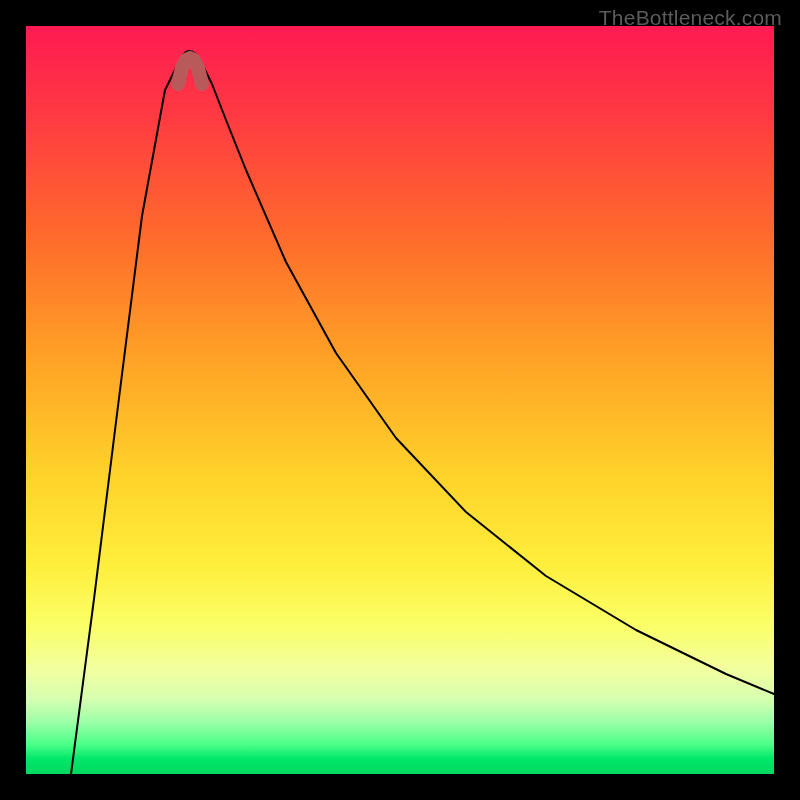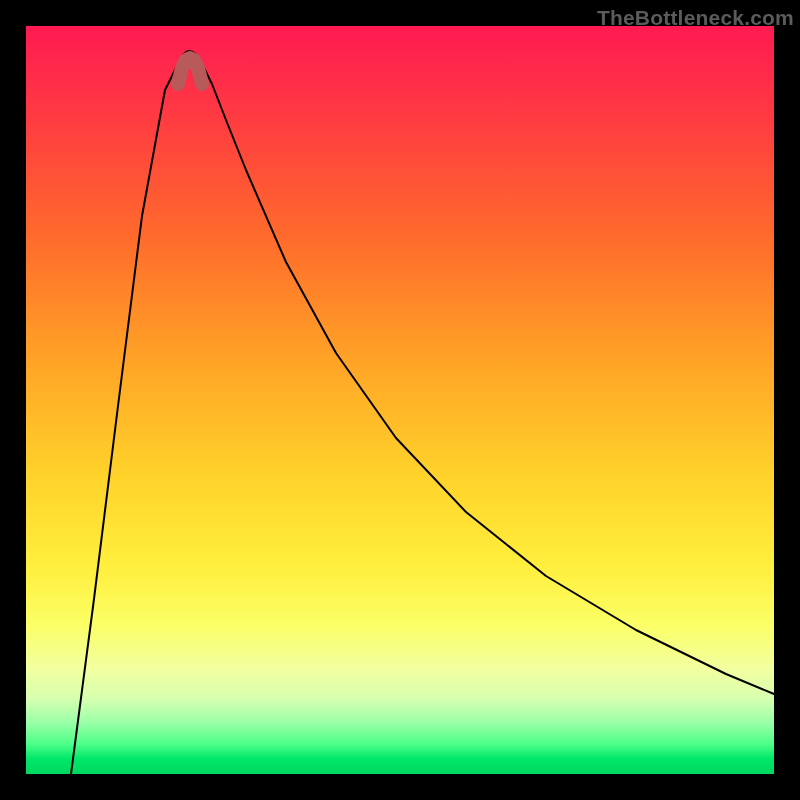--- a/index.html
+++ b/index.html
@@ -30,23 +30,23 @@
       #d6ffb0 90%,
       #9dffa8 93%,
       #4dff88 96%,
       #00e76a 98%,
       #00d860 100%
     );
   }
   .watermark {
     position: absolute;
     top: 6px;
-    right: 6px;
+    right: 18px;
     font-size: 21px;
-    font-weight: 700;
+    font-weight: 400;
     color: #5b5b5b;
     letter-spacing: 0.2px;
   }
   svg.plot {
     position: absolute;
     left: 0;
     top: 0;
     width: 748px;
     height: 748px;
     overflow: visible;

